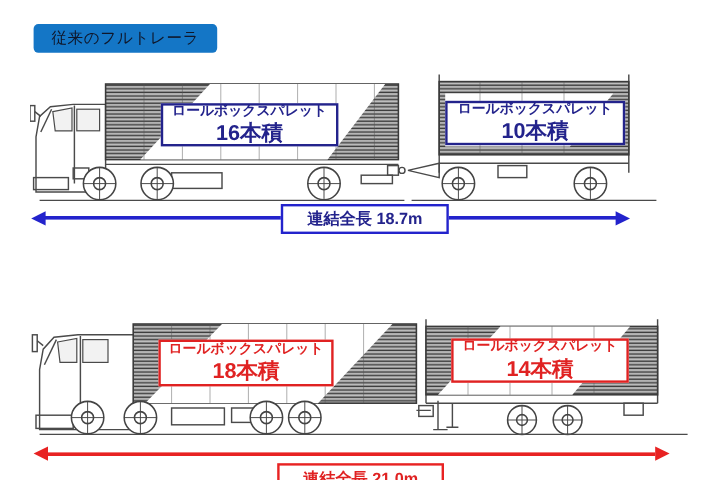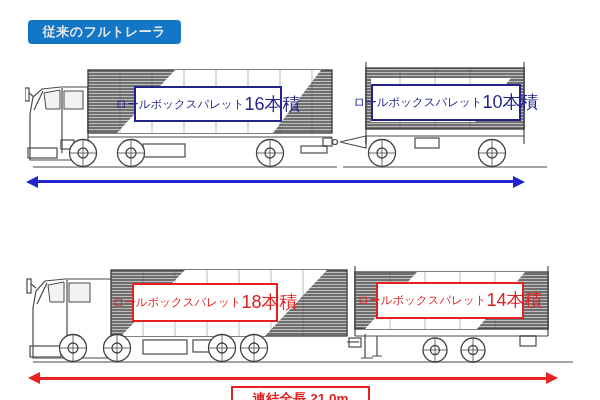--- a/index.html
+++ b/index.html
@@ -2,30 +2,30 @@
 <html><head>
 <meta charset="utf-8">
 <style>
   html,body{margin:0;padding:0;background:#fff;}
   .canvas{
     position:relative;width:600px;height:400px;background:#ffffff;overflow:hidden;
     font-family:"Liberation Sans","DejaVu Sans",sans-serif;
   }
   .badge{
     position:absolute;left:28px;width:153px;height:24px;border-radius:4px;
-    color:#e5e5e5;font-size:13px;font-weight:bold;
+    color:#0f172a;font-size:13px;font-weight:normal;
     display:flex;align-items:center;justify-content:center;letter-spacing:.5px;
   }
   .badge-blue{top:20px;background:#1476c6;}
   .badge-red{top:218px;background:#ee1111;}
 
   .vlabel{
     position:absolute;background:#ffffff;z-index:5;
-    display:flex;flex-direction:row;align-items:center;justify-content:center;
-    font-weight:normal;text-align:center;line-height:1.25;
+    display:flex;flex-direction:column;align-items:center;justify-content:center;
+    font-weight:bold;text-align:center;line-height:1.25;
   }
   .vlabel .l1{font-size:11.5px;white-space:nowrap;}
   .vlabel .l2{font-size:18px;white-space:nowrap;}
   .label-navy{border:2px solid #23238c;color:#23238c;}
   .label-red{border:2px solid #e02222;color:#e02222;}
   .lab1{left:134px;top:86px;width:144px;height:32px;}
   .lab2{left:371px;top:84px;width:146px;height:33px;}
   .lab3{left:132px;top:283px;width:142px;height:35px;}
   .lab4{left:376px;top:282px;width:144px;height:33px;}
 
@@ -143,20 +143,21 @@
     <span class="l2">16本積</span>
   </div>
   <div class="vlabel label-navy lab2">
     <span class="l1">ロールボックスパレット</span>
     <span class="l2">10本積</span>
   </div>
 
   <div class="dim-line dim-line-blue"></div>
   <div class="tri tri-l-blue"></div>
   <div class="tri tri-r-blue"></div>
+  <div class="dim-box dim-box-blue">連結全長 18.7m</div>
 
 
   <svg class="drawing" style="left:25px;top:246px;" width="560" height="122" viewBox="0 0 560 122">
     <defs>
       <pattern id="hatchB" patternUnits="userSpaceOnUse" width="4" height="3">
         <rect width="4" height="3" fill="#bfbfbf"></rect>
         <path d="M0,1 H4" stroke="#3a3a3a" stroke-width="1.2"></path>
       </pattern>
     </defs>
 

